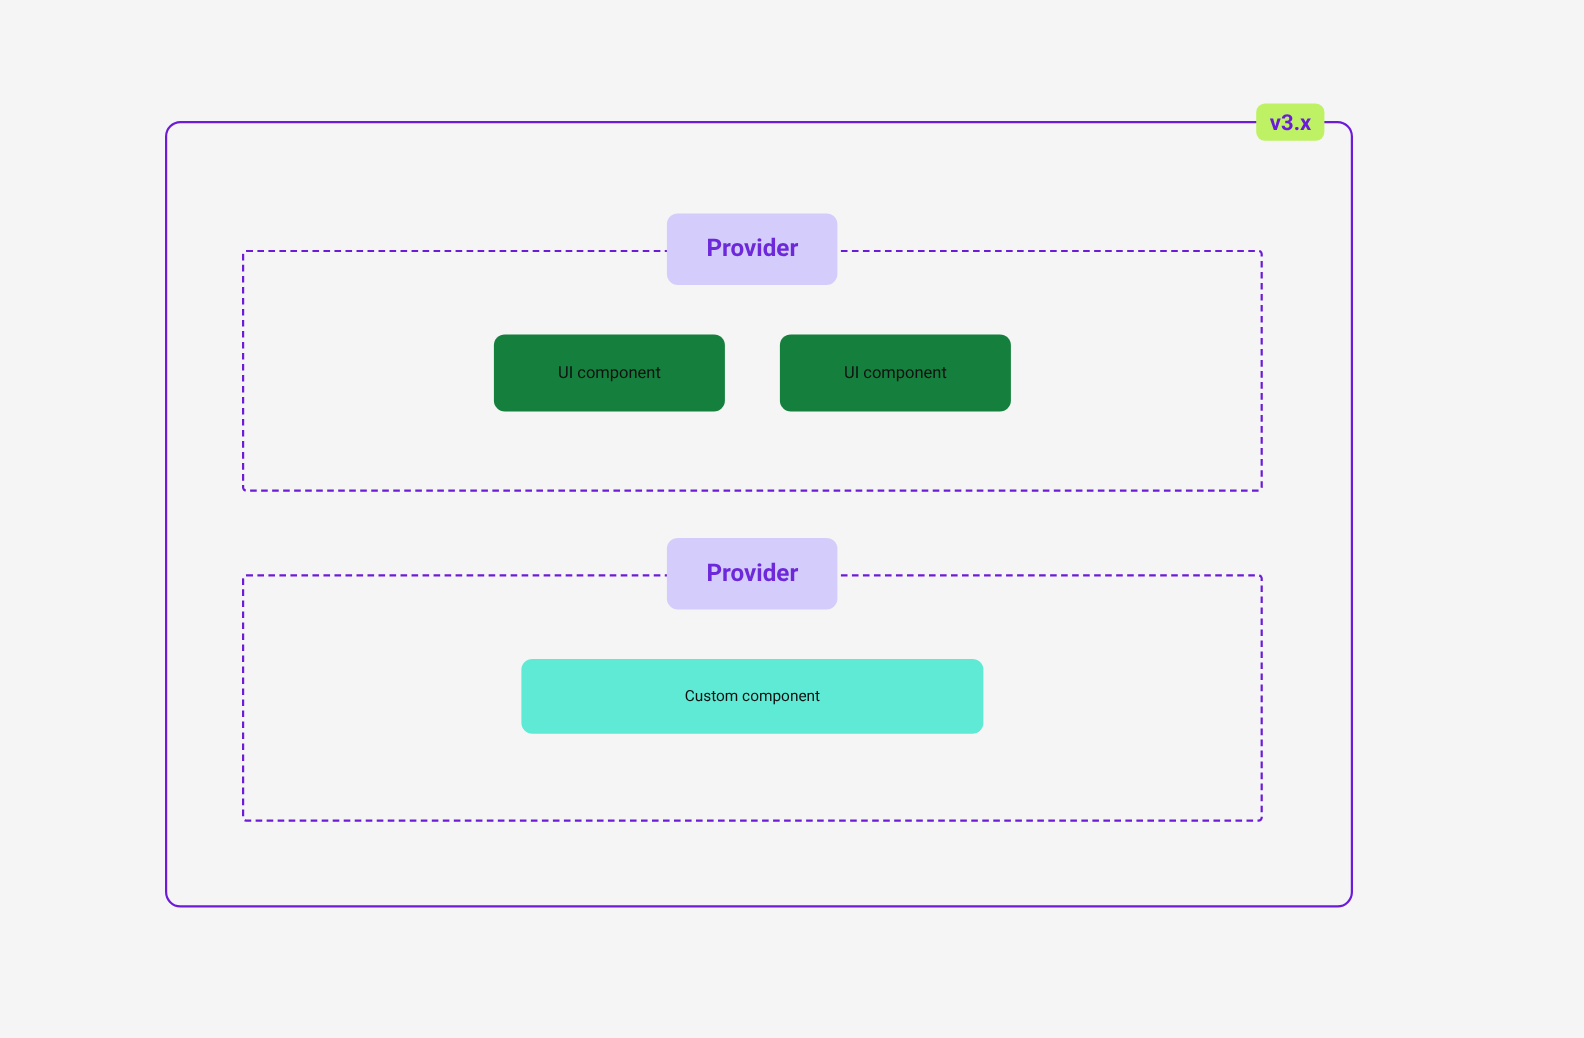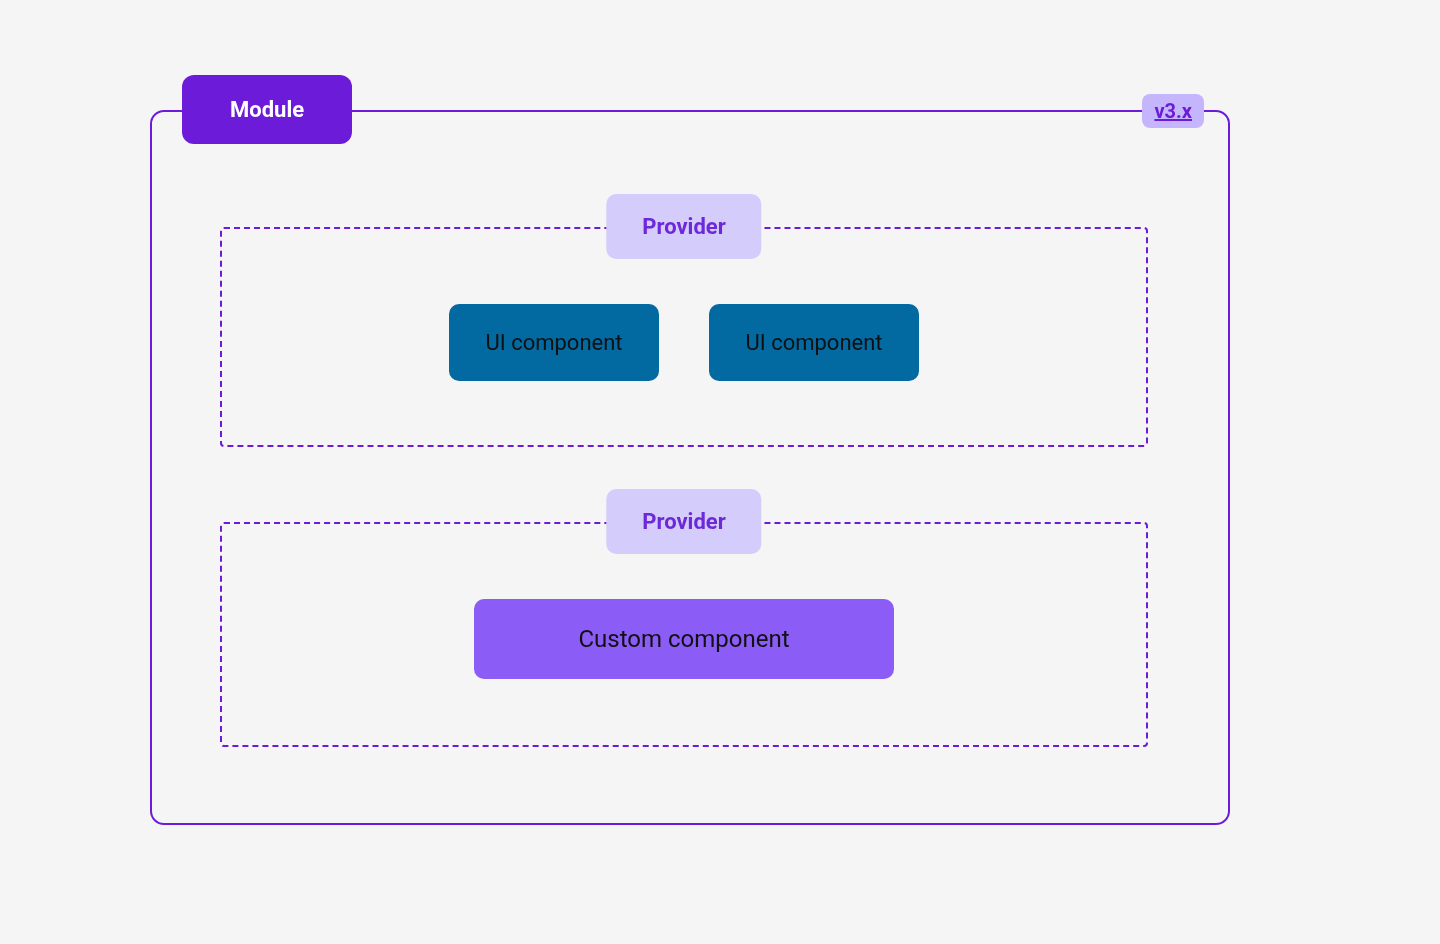--- a/index.html
+++ b/index.html
@@ -32,27 +32,26 @@
       color: #fff;
       font-weight: 700;
       font-size: 22px;
       padding: 22px 48px;
       border-radius: 12px;
     }
     .version-badge {
       position: absolute;
       top: -18px;
       right: 24px;
-      background: #c4b5fd;
+      background: #bef264;
       color: #6c1cd8;
       font-weight: 700;
       font-size: 20px;
       padding: 5px 12px;
       border-radius: 8px;
-      text-decoration: underline;
     }
     .provider-box {
       position: absolute;
       left: 68px;
       width: 928px;
       border: 2px dashed #6c1cd8;
       border-radius: 4px;
       background: #f5f5f5;
     }
     .provider-box-1 {
@@ -77,43 +76,42 @@
     }
     .component-row {
       position: absolute;
       top: 75px;
       width: 100%;
       display: flex;
       justify-content: center;
       gap: 50px;
     }
     .ui-component {
-      background: #0369a1;
+      background: #15803d;
       color: #111;
-      font-size: 22px;
+      font-size: 15px;
       padding: 26px 30px;
       border-radius: 10px;
       min-width: 210px;
       text-align: center;
     }
     .custom-component {
-      background: #8b5cf6;
+      background: #5eead4;
       color: #111;
-      font-size: 24px;
+      font-size: 14px;
       padding: 26px 30px;
       border-radius: 10px;
       min-width: 420px;
       text-align: center;
     }
   </style>
 </head>
 <body>
 
 <div class="module-box">
-  <div class="module-label">Module</div>
   <div class="version-badge">v3.x</div>
 
   <div class="provider-box provider-box-1">
     <div class="provider-label">Provider</div>
     <div class="component-row">
       <div class="ui-component">UI component</div>
       <div class="ui-component">UI component</div>
     </div>
   </div>
 

